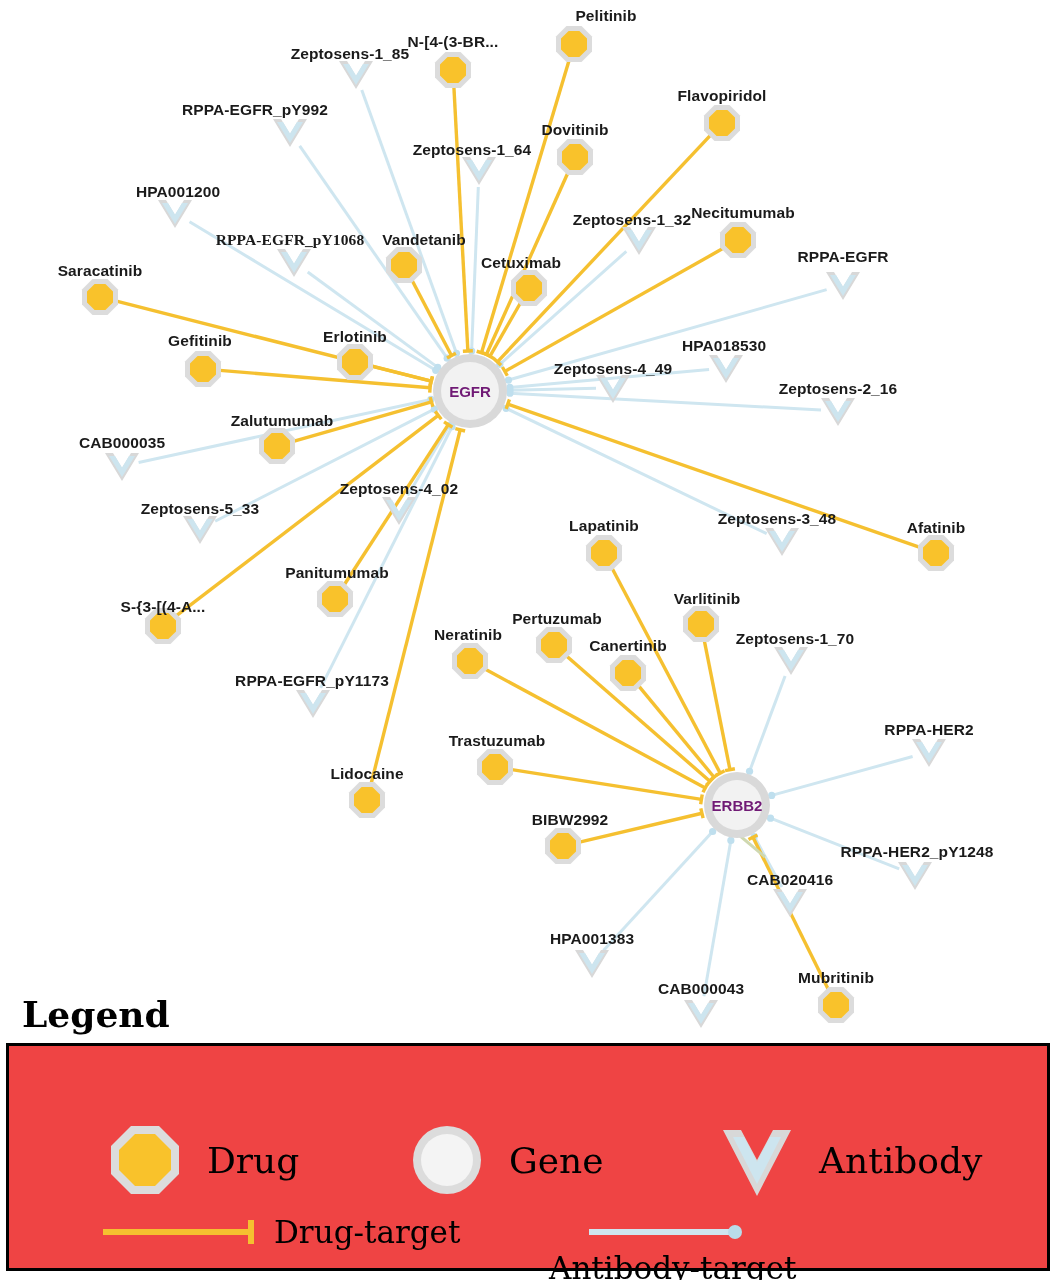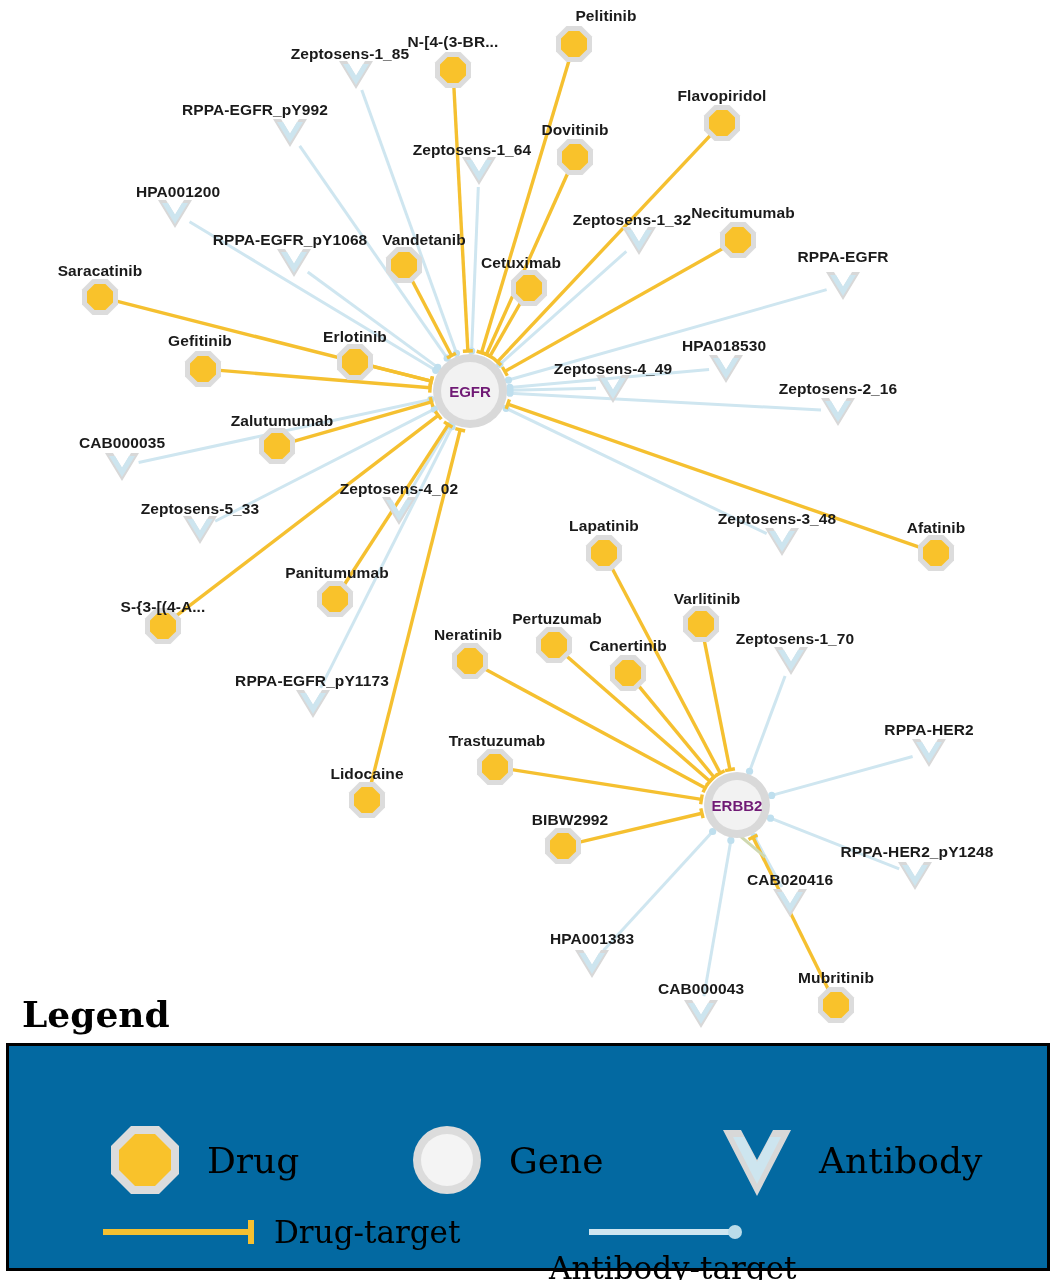--- a/index.html
+++ b/index.html
@@ -52,21 +52,21 @@
     font-weight: bold;
     color: #000;
   }
   #legend-box {
     position: absolute;
     left: 6px;
     top: 1043px;
     width: 1044px;
     height: 228px;
     border: 3px solid #000;
-    background: #0369a1;
+    background: #ef4444;
     box-sizing: border-box;
   }
   .legend-row {
     position: absolute;
     width: 100%;
   }
   .legend-item {
     position: absolute;
     display: flex;
     align-items: center;
@@ -243,21 +243,21 @@
         <circle cx="737" cy="805" r="33" fill="#d9d9d9"></circle>
         <circle cx="737" cy="805" r="25" fill="#f2f2f2"></circle>
       </g>
   </svg>
   <div id="labels-layer">
       <div class="node-label" style="left: 350px; top: 54px;">Zeptosens-1_85</div>
       <div class="node-label" style="left: 255px; top: 110px;">RPPA-EGFR_pY992</div>
       <div class="node-label" style="left: 472px; top: 150px;">Zeptosens-1_64</div>
       <div class="node-label" style="left: 178px; top: 192px;">HPA001200</div>
       <div class="node-label" style="left: 632px; top: 220px;">Zeptosens-1_32</div>
-      <div class="node-label" style="left: 290px; top: 240px;">RPPA-EGFR_pY1068</div>
+      <div class="node-label" style="left: 290px; top: 240px; font-family: Liberation Serif, serif;">RPPA-EGFR_pY1068</div>
       <div class="node-label" style="left: 843px; top: 257px;">RPPA-EGFR</div>
       <div class="node-label" style="left: 724px; top: 346px;">HPA018530</div>
       <div class="node-label" style="left: 613px; top: 369px;">Zeptosens-4_49</div>
       <div class="node-label" style="left: 838px; top: 389px;">Zeptosens-2_16</div>
       <div class="node-label" style="left: 122px; top: 443px;">CAB000035</div>
       <div class="node-label" style="left: 399px; top: 489px;">Zeptosens-4_02</div>
       <div class="node-label" style="left: 200px; top: 509px;">Zeptosens-5_33</div>
       <div class="node-label" style="left: 777px; top: 519px;">Zeptosens-3_48</div>
       <div class="node-label" style="left: 795px; top: 639px;">Zeptosens-1_70</div>
       <div class="node-label" style="left: 312px; top: 681px;">RPPA-EGFR_pY1173</div>

